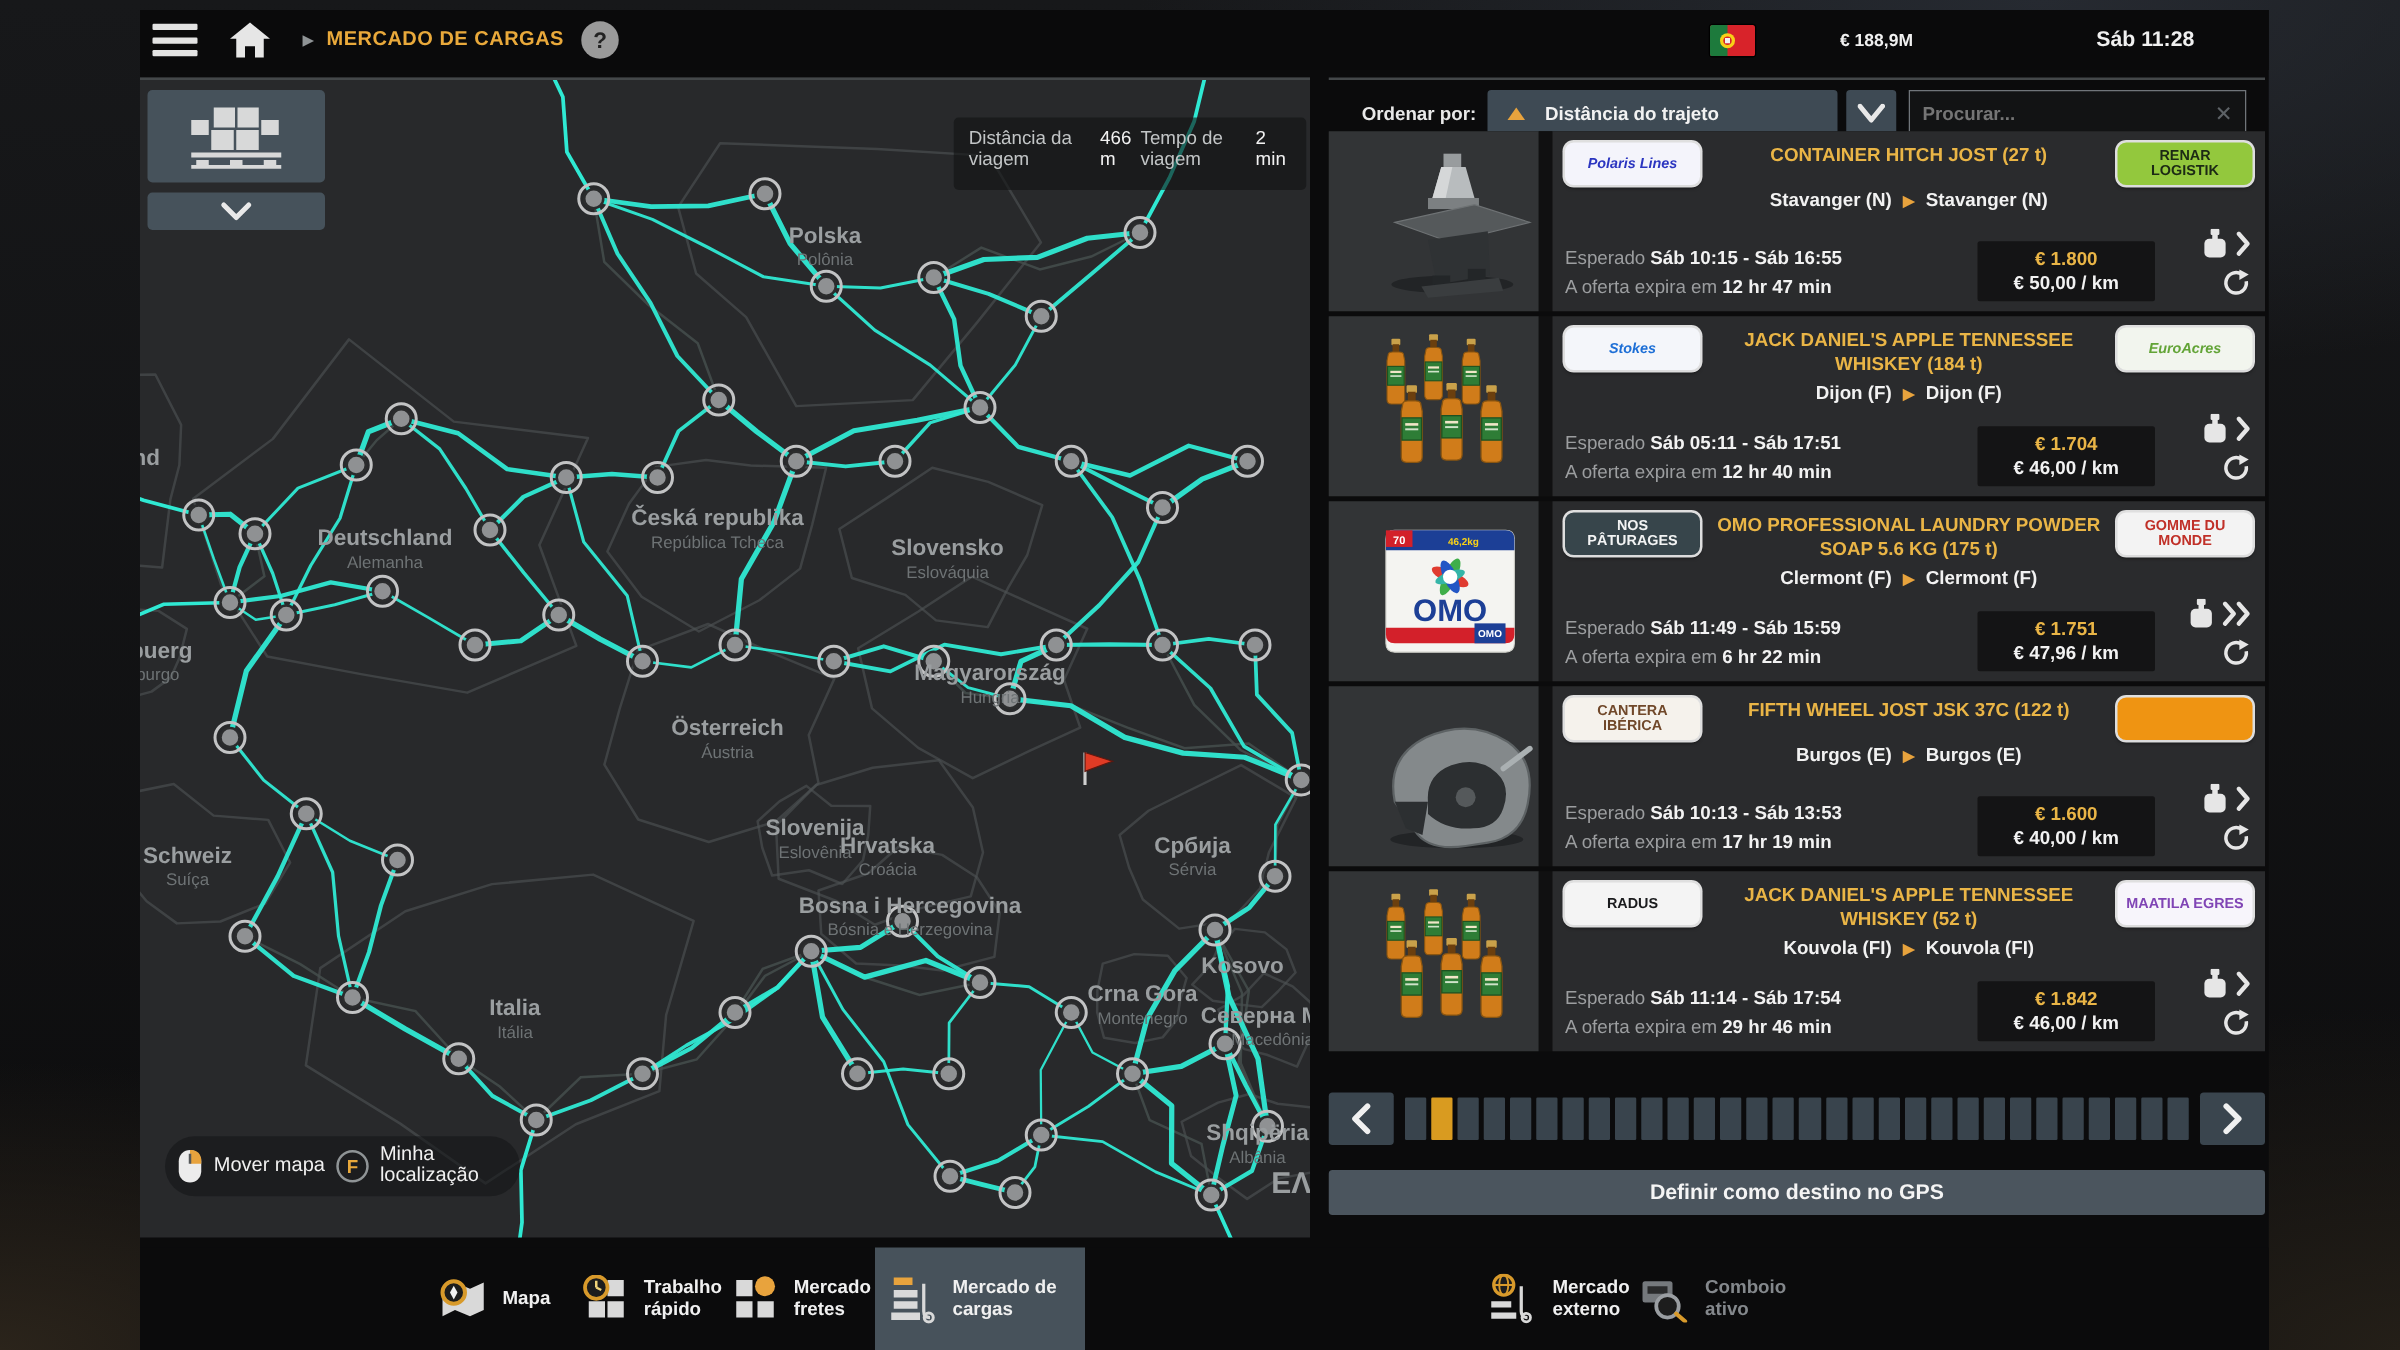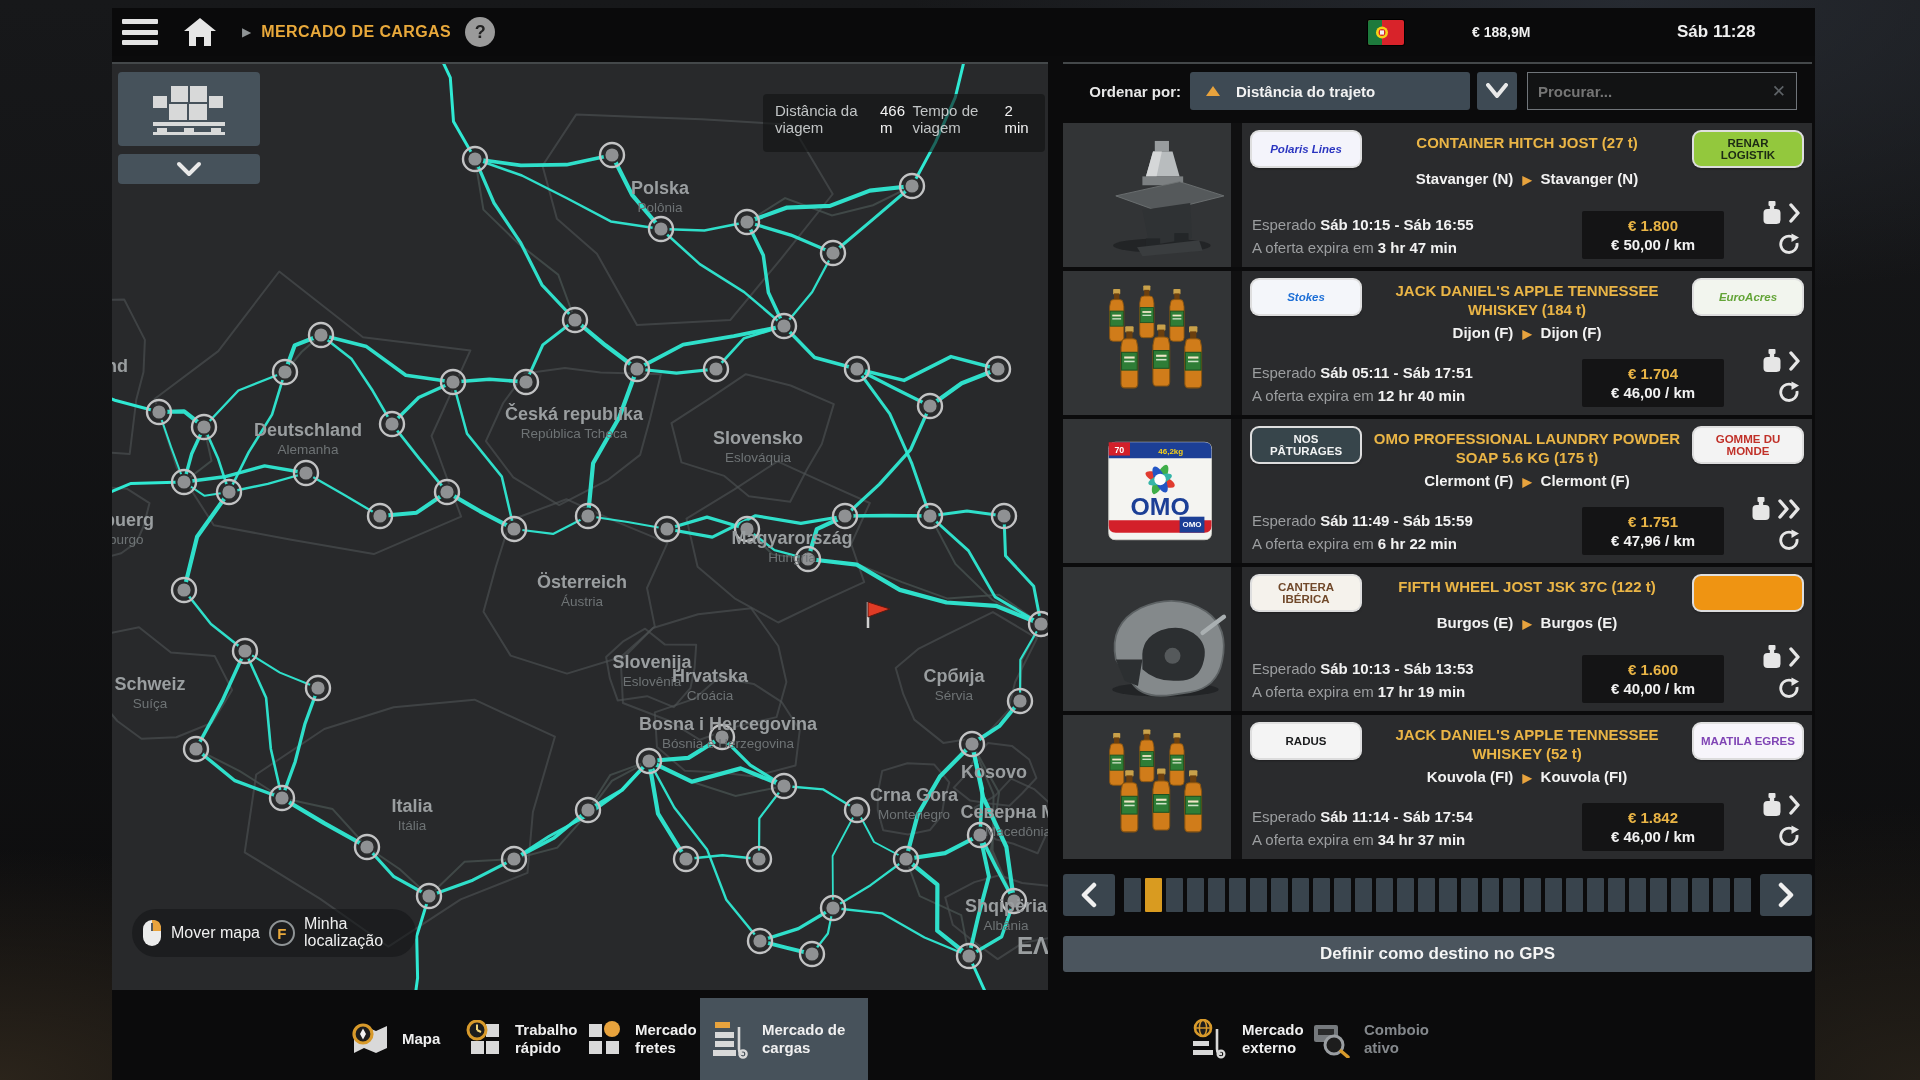--- a/index.html
+++ b/index.html
@@ -45,21 +45,21 @@
   .sort-label { width:118px; text-align:right; color:#e8e8e8; font-size:15px; font-weight:bold; }
   .sort-dd { margin-left:9px; width:280px; height:38px; background:#3e4a54; border-radius:3px; display:flex; align-items:center; cursor:pointer; }
   .tri-up { width:0; height:0; border-left:7px solid transparent; border-right:7px solid transparent; border-bottom:10px solid #e8a33d; margin-left:16px; }
   .sort-value { margin-left:16px; color:#f2f2f2; font-size:15px; font-weight:bold; }
   .sort-open { margin-left:7px; width:40px; height:38px; background:#3e4a54; border-radius:3px; display:flex; align-items:center; justify-content:center; cursor:pointer; }
   .search-wrap { margin-left:10px; width:270px; height:38px; background:#121314; border:1px solid #70757a; display:flex; align-items:center; }
   .search-wrap input { flex:1; background:transparent; border:0; outline:0; color:#b9bcbd; font-size:15px; font-weight:bold; padding:0 10px; font-family:inherit; }
   .search-clear { color:#5d6266; font-size:17px; padding:0 10px; cursor:pointer; }
 
   
-  .cards { position:absolute; left:0; top:59px; width:100%; }
+  .cards { position:absolute; left:0; top:41px; width:100%; }
   .card { display:flex; height:144px; margin-bottom:4px; background:#101011; cursor:pointer; }
   .card-img { width:168px; background:#323436; flex:0 0 auto; display:flex; align-items:center; justify-content:center;padding-left:28px; }
   .card-gap { width:11px; background:#101011; flex:0 0 auto; }
   .card-body { flex:1; background:#2a2b2d; padding:9px 10px 8px 10px; display:flex; flex-direction:column; }
   .card-top { display:flex; align-items:flex-start; }
   .logo-badge { width:108px; min-height:34px; display:flex; align-items:center; justify-content:center; text-align:center; font-weight:bold; font-size:11.5px; line-height:1.05; border-radius:7px; padding:4px 6px; box-shadow:0 0 0 2px rgba(255,255,255,.85), 0 2px 3px rgba(0,0,0,.6); }
   .card-title { flex:1; text-align:center; color:#eab546; font-weight:bold; font-size:15px; line-height:1.25; padding:2px 8px 0 8px; }
   .card-route { text-align:center; color:#f2f2f2; font-weight:bold; font-size:15px; margin-top:4px; }
   .card-route .r-arrow { color:#e8a33d; font-size:12px; margin:0 9px; }
   .card-bottom { margin-top:auto; display:flex; align-items:flex-end; }
@@ -506,21 +506,21 @@
           <div class="card-body">
             <div class="card-top">
               <div class="logo-badge" style="background: rgb(244, 244, 251); color: rgb(43, 53, 192); font-style: italic;">Polaris Lines</div>
               <div class="card-title">CONTAINER HITCH JOST (27 t)</div>
               <div class="logo-badge" style="background: rgb(147, 200, 61); color: rgb(28, 42, 20);">RENAR LOGISTIK</div>
             </div>
             <div class="card-route"><span>Stavanger (N)</span><span class="r-arrow">▶</span><span>Stavanger (N)</span></div>
             <div class="card-bottom">
               <div class="times">
                 <div><span>Esperado</span><b>Sáb 10:15 - Sáb 16:55</b></div>
-                <div><span>A oferta expira em</span><b>3 hr 47 min</b></div>
+                <div><span>A oferta expira em</span><b>12 hr 47 min</b></div>
               </div>
               <div class="price-box">
                 <div class="price-main">€ 1.800</div>
                 <div class="price-km">€ 50,00 / km</div>
               </div>
               <div class="card-icons">
                 <div class="ci-row">
                   <svg width="18" height="24" viewBox="0 0 18 24">
                     <rect x="5.5" y="0" width="7" height="5" rx="1" fill="#e6e6e6"></rect>
                     <rect x="6.8" y="5" width="4.4" height="4" fill="#e6e6e6"></rect>
@@ -807,21 +807,21 @@
           <div class="card-body">
             <div class="card-top">
               <div class="logo-badge" style="background: rgb(244, 244, 244); color: rgb(26, 27, 29);">RADUS</div>
               <div class="card-title">JACK DANIEL'S APPLE TENNESSEE WHISKEY (52 t)</div>
               <div class="logo-badge" style="background: rgb(247, 245, 251); color: rgb(128, 69, 181);">MAATILA EGRES</div>
             </div>
             <div class="card-route"><span>Kouvola (FI)</span><span class="r-arrow">▶</span><span>Kouvola (FI)</span></div>
             <div class="card-bottom">
               <div class="times">
                 <div><span>Esperado</span><b>Sáb 11:14 - Sáb 17:54</b></div>
-                <div><span>A oferta expira em</span><b>34 hr 37 min</b></div>
+                <div><span>A oferta expira em</span><b>29 hr 46 min</b></div>
               </div>
               <div class="price-box">
                 <div class="price-main">€ 1.842</div>
                 <div class="price-km">€ 46,00 / km</div>
               </div>
               <div class="card-icons">
                 <div class="ci-row">
                   <svg width="18" height="24" viewBox="0 0 18 24">
                     <rect x="5.5" y="0" width="7" height="5" rx="1" fill="#e6e6e6"></rect>
                     <rect x="6.8" y="5" width="4.4" height="4" fill="#e6e6e6"></rect>

